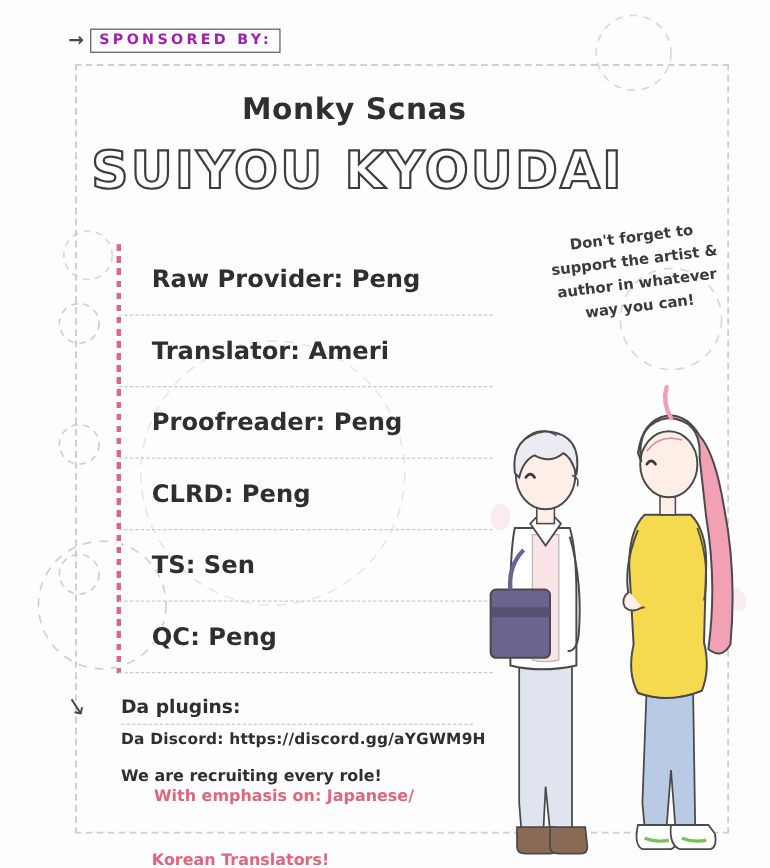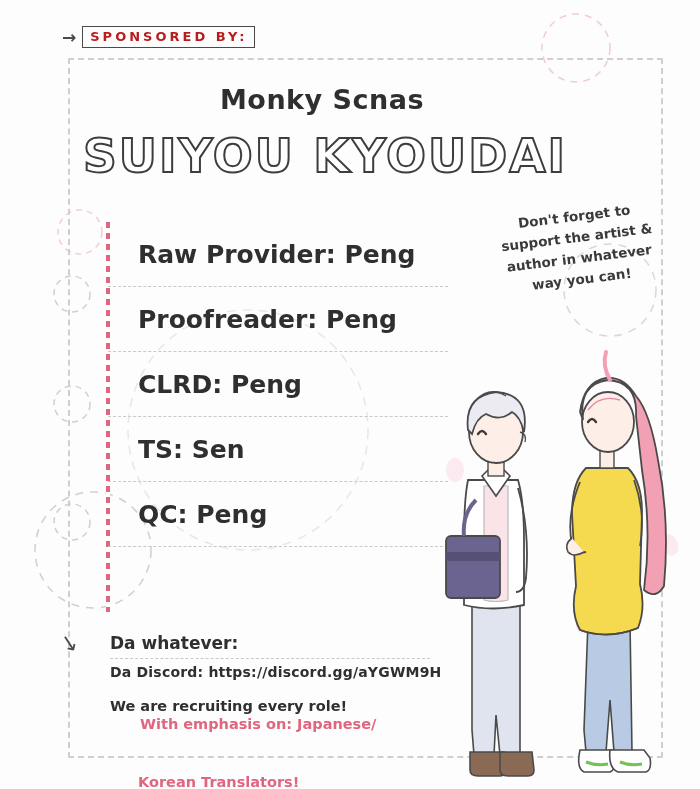--- a/index.html
+++ b/index.html
@@ -58,21 +58,21 @@
     color: #4a4a4a;
     letter-spacing: -2px;
     font-weight: bold;
   }
   .sponsor-box {
     border: 1.5px solid #4a4a4a;
     padding: 2px 7px 3px 7px;
     font-size: 13px;
     letter-spacing: 3px;
     font-weight: bold;
-    color: #b91c1c;
+    color: #a21caf;
     font-family: "DejaVu Sans", sans-serif;
     white-space: nowrap;
   }
 
   
   .group-name {
     position: absolute;
     top: 84px;
     left: 0;
     width: 644px;
@@ -108,21 +108,21 @@
   .credit-line {
     position: relative;
     height: 65px;
     border-bottom: 1.5px dashed #c9c9c9;
     display: flex;
     align-items: center;
     padding-left: 30px;
     box-sizing: border-box;
   }
   .credit-text {
-    font-size: 25px;
+    font-size: 22px;
     font-weight: bold;
     color: #2f2f2f;
     white-space: nowrap;
     font-family: "DejaVu Sans", sans-serif;
   }
   .credit-bar {
     position: absolute;
     left: 106px;
     top: 222px;
     width: 4px;
@@ -246,20 +246,23 @@
 
   <div class="group-name">Monky Scnas</div>
   <div class="manga-title">SUIYOU KYOUDAI</div>
 
   <div class="credit-bar"></div>
   <div class="credits">
     <div class="credit-line">
       <span class="credit-text">Raw Provider: Peng</span>
     </div>
     <div class="credit-line">
+      <span class="credit-text">Translator: Ameri</span>
+    </div>
+    <div class="credit-line">
       <span class="credit-text">Proofreader: Peng</span>
     </div>
     <div class="credit-line">
       <span class="credit-text">CLRD: Peng</span>
     </div>
     <div class="credit-line">
       <span class="credit-text">TS: Sen</span>
     </div>
     <div class="credit-line">
       <span class="credit-text">QC: Peng</span>
@@ -317,20 +320,20 @@
     <path d="M168 110 Q180 94 200 100" fill="none" stroke="#de8aa0" stroke-width="1.4"></path>
 
     <path d="M168 122 Q172 116 176 122" fill="none" stroke="#3a3a3a" stroke-width="2.4" stroke-linecap="round"></path>
 
     <path d="M160 182 Q146 216 152 244 Q156 254 166 252" fill="none" stroke="#4a4a4a" stroke-width="1.8"></path>
     <path d="M152 238 q-8 6 -4 14 q6 6 16 0" fill="#fdeee7" stroke="#4a4a4a" stroke-width="1.6"></path>
     <path d="M214 180 Q226 214 220 246" fill="none" stroke="#4a4a4a" stroke-width="1.6"></path>
   </svg>
 
   <div class="plugins-arrow">↘</div>
-  <div class="plugins-label">Da whatever:</div>
+  <div class="plugins-label">Da plugins:</div>
   <div class="plugins-rule"></div>
   <div class="discord-line">Da Discord:  https://discord.gg/aYGWM9H</div>
   <div class="recruit-1">We are recruiting every role!</div>
   <div class="recruit-2">With emphasis on: Japanese/</div>
   <div class="recruit-3">Korean Translators!</div>
 
 </div>
 
 </body></html>

